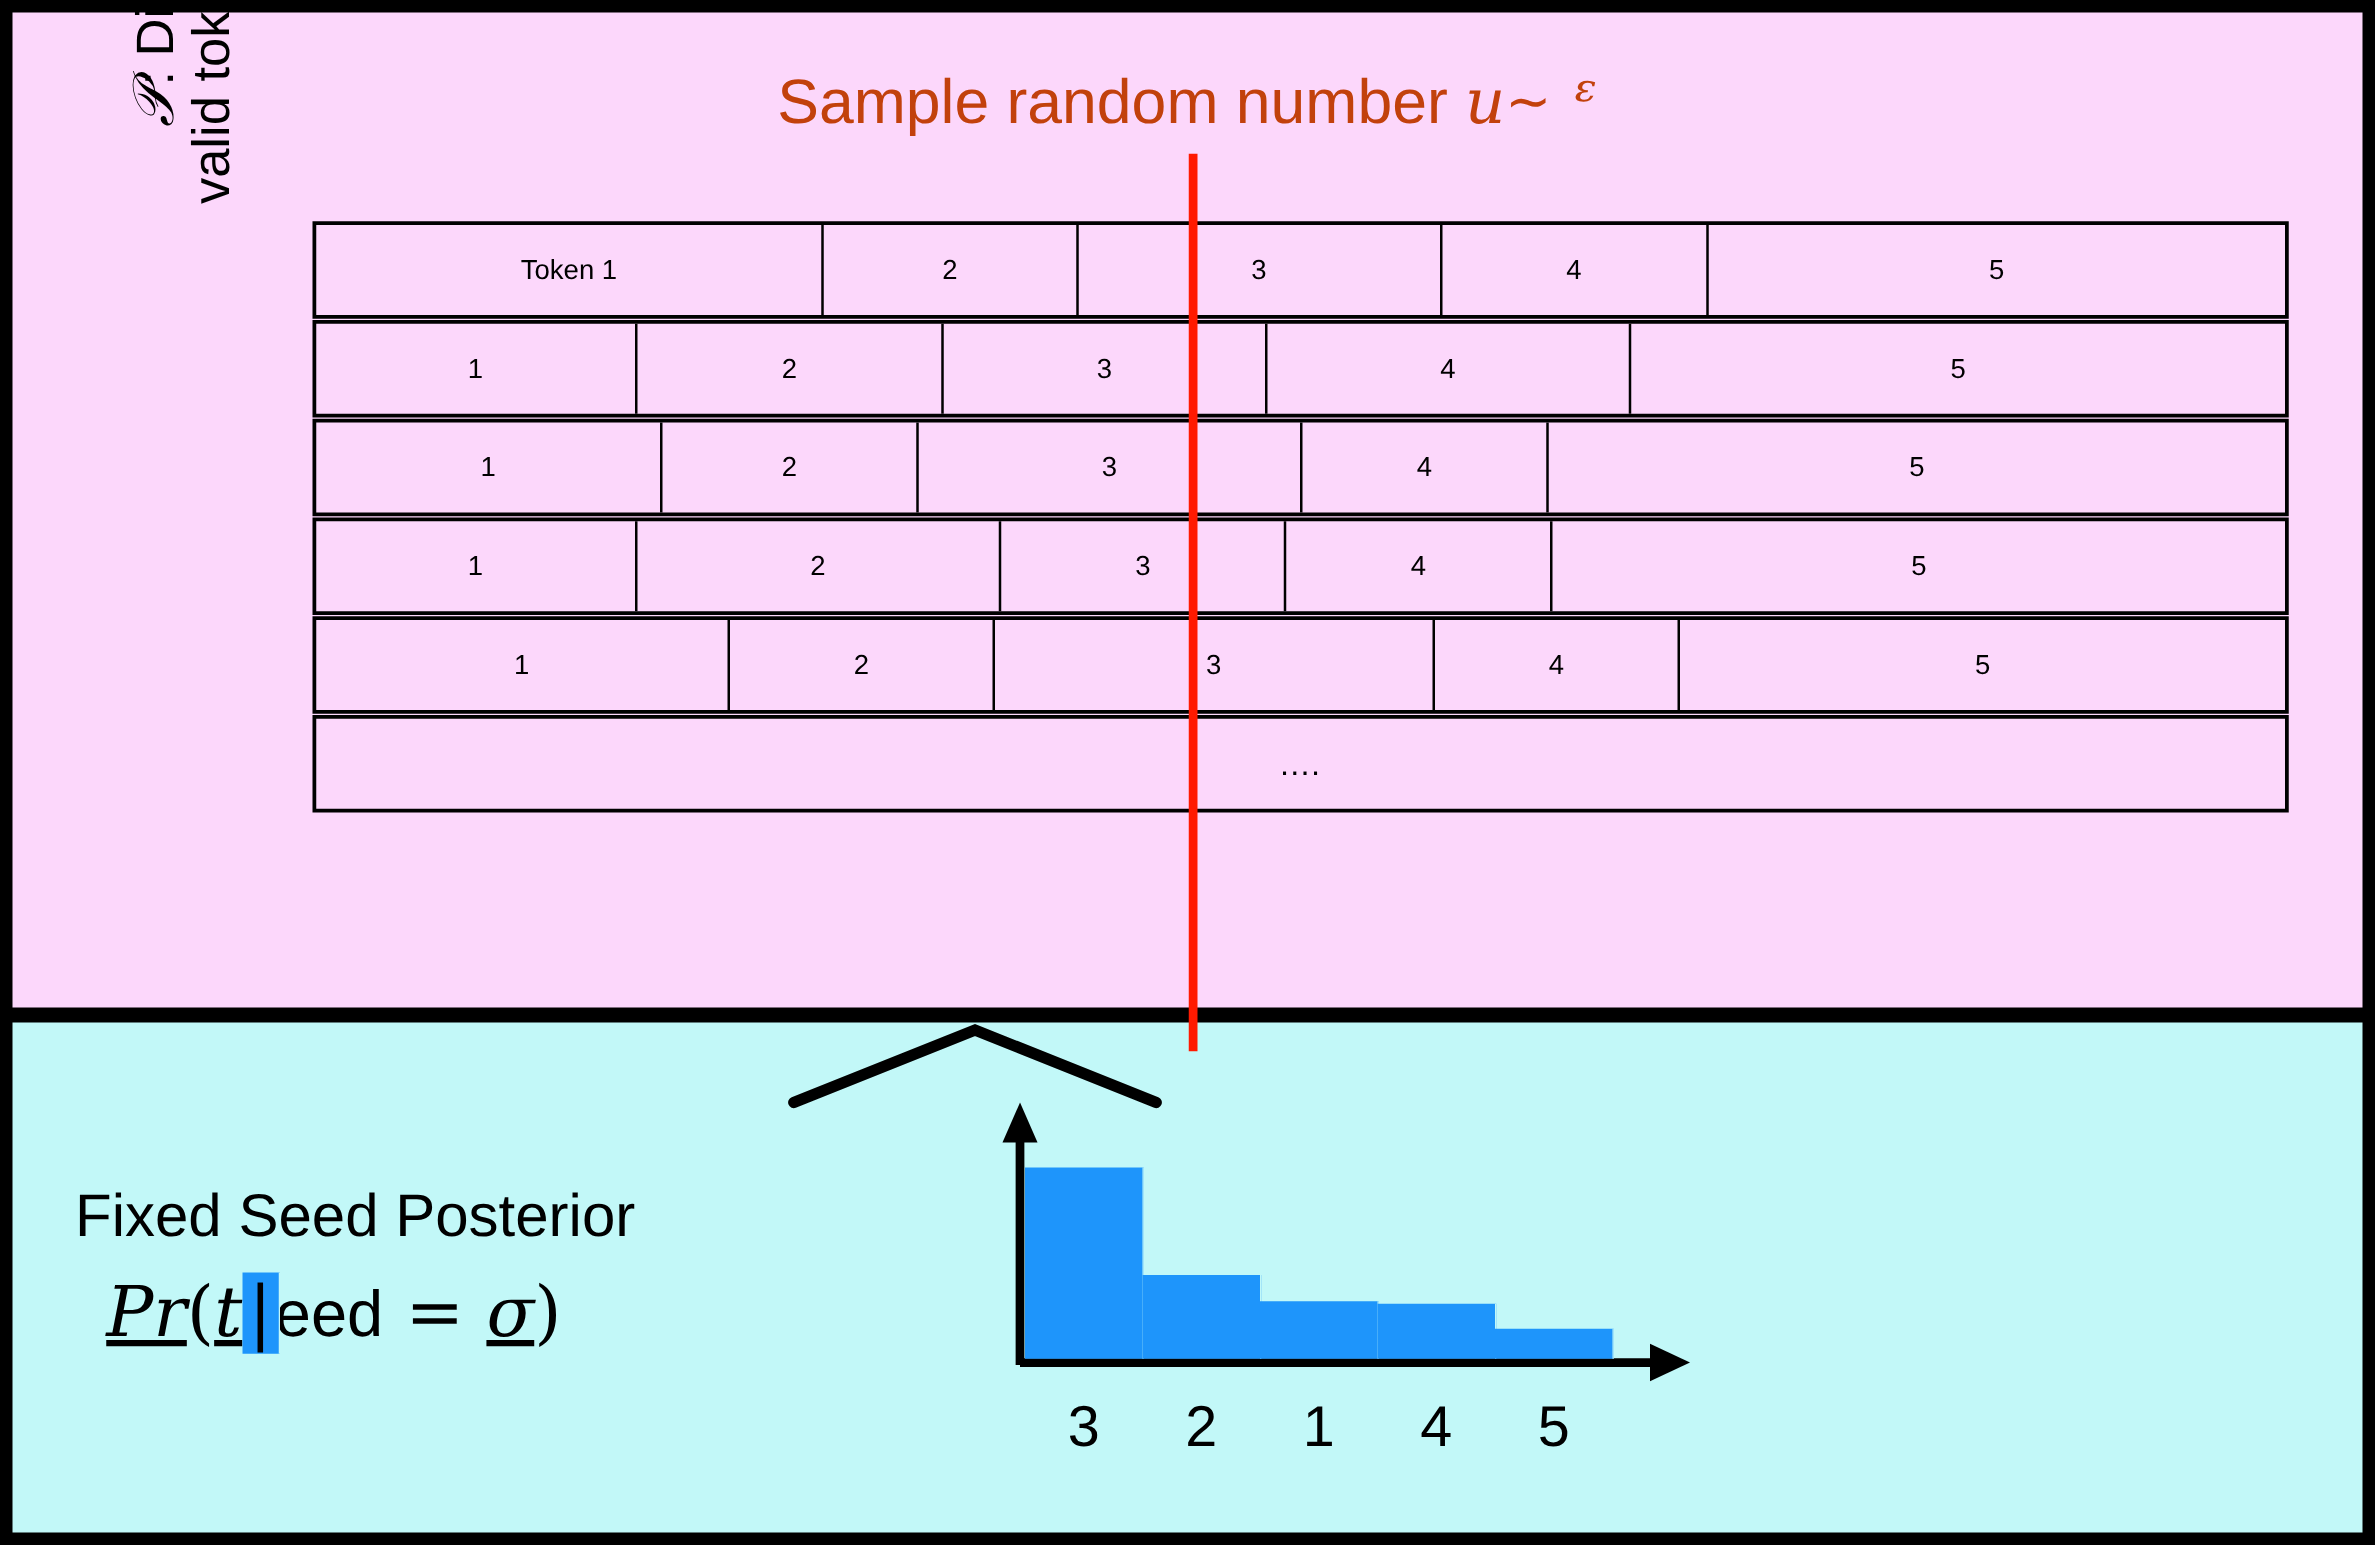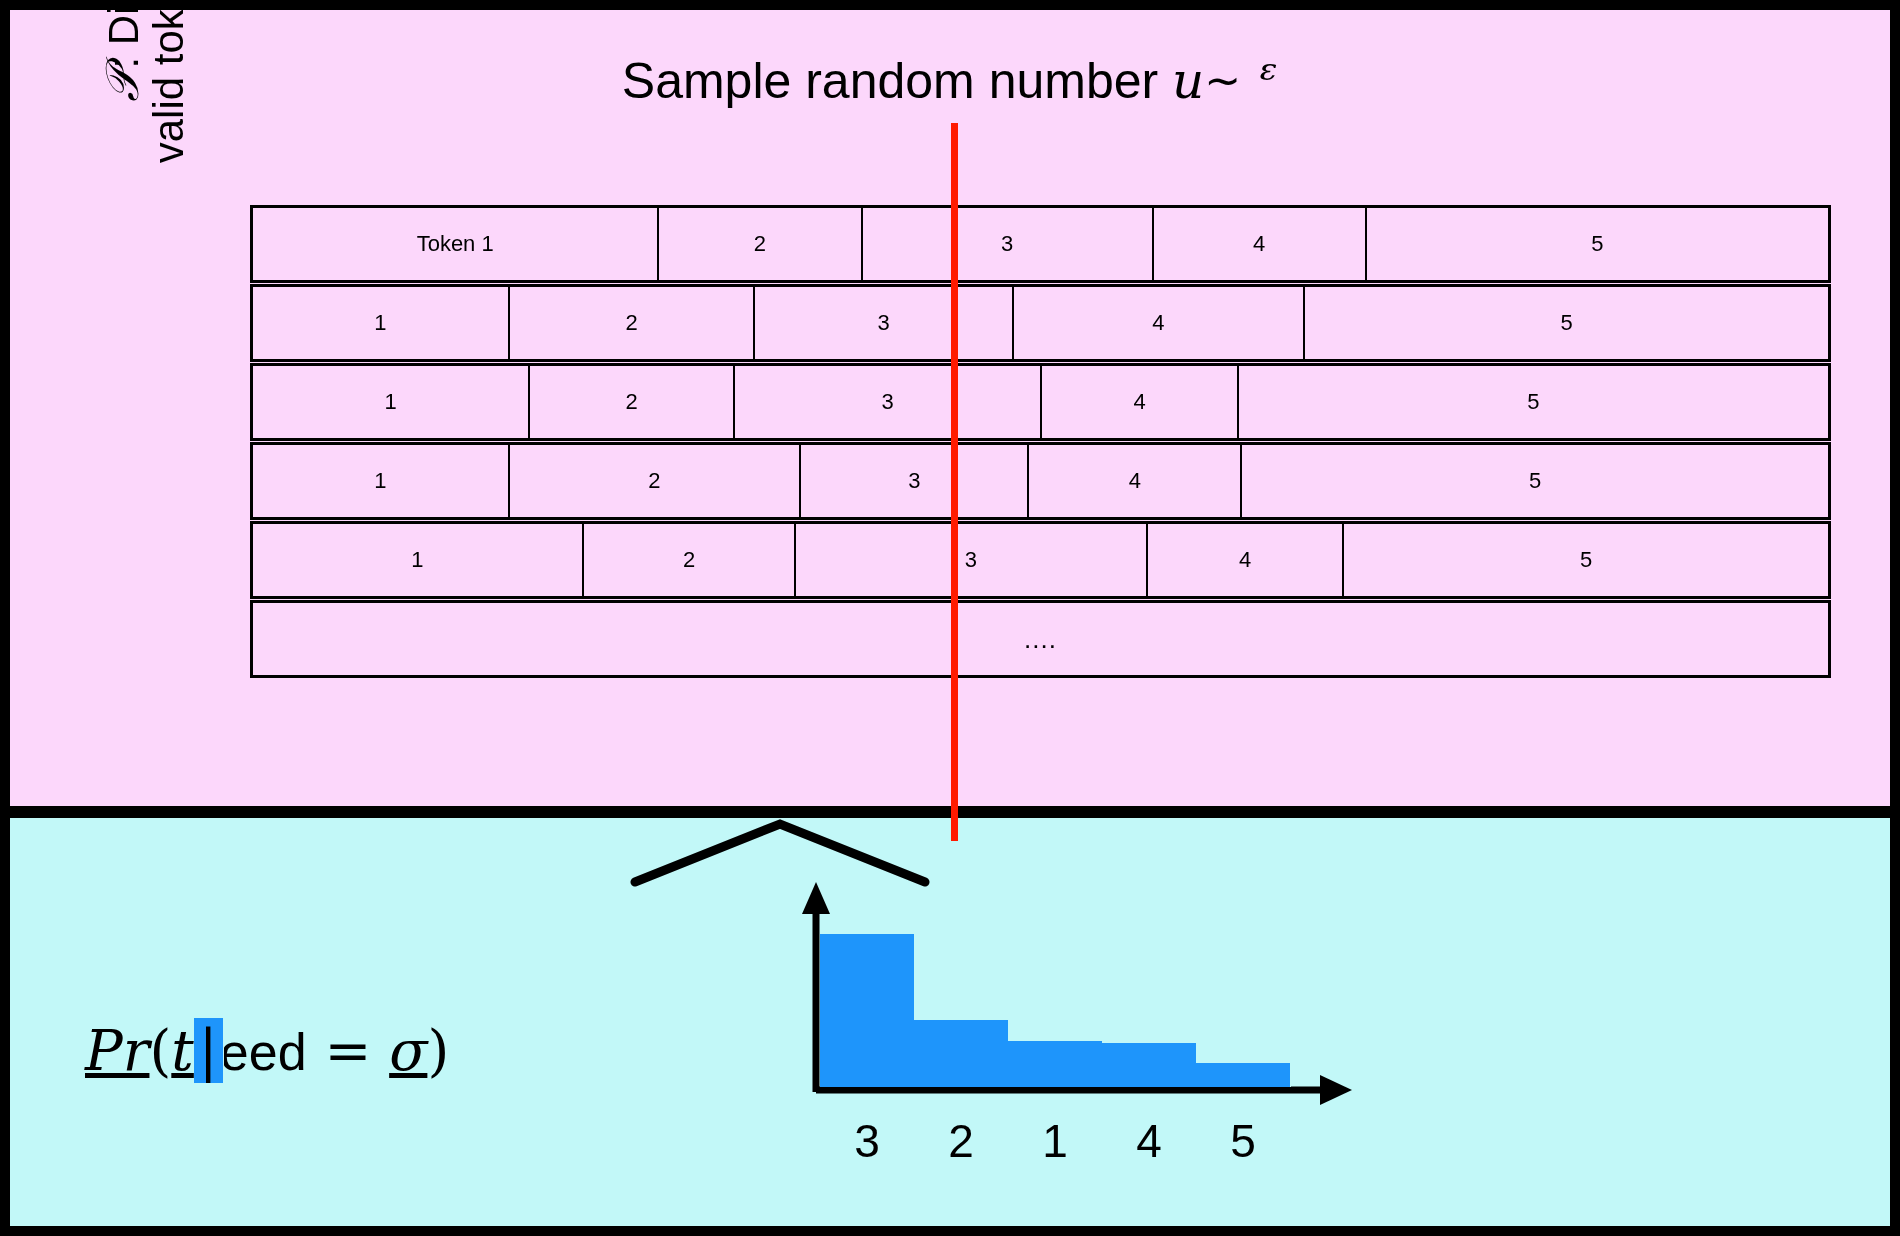--- a/index.html
+++ b/index.html
@@ -37,21 +37,21 @@
   }
 
   
   .title {
     position: absolute;
     left: 0;
     top: 38px;
     width: 1880px;
     text-align: center;
     font-size: 50px;
-    color: #000000;
+    color: #c2410c;
     white-space: nowrap;
     letter-spacing: 0px;
   }
   .title .mathvar {
     font-family: "DejaVu Serif", serif;
     font-style: italic;
     font-size: 50px;
   }
   .title .calU {
     font-family: "DejaVu Serif", serif;
@@ -89,21 +89,20 @@
     font-size: 46px;
   }
 
   
   .dist-table {
     position: absolute;
     left: 240px;
     top: 167px;
     width: 1581px;
     height: 473px;
-    margin-top: 28px;
   }
   .drow {
     position: absolute;
     left: 0;
     width: 1581px;
     height: 78px;
     box-sizing: border-box;
     border: 3px solid #000;
     border-top-width: 3px;
     display: flex;
@@ -265,20 +264,21 @@
 
     <div class="red-line"></div>
   </div>
 
   <div class="panel-bottom"></div>
 
   <svg class="chevron" viewBox="0 0 520 90">
     <polyline points="35,72 180,14 325,72" fill="none" stroke="#000000" stroke-width="9" stroke-linecap="round" stroke-linejoin="miter"></polyline>
   </svg>
 
+  <div class="fsp-title">Fixed Seed Posterior</div>
 
   <div class="fsp-formula">
     <span class="it">Pr</span><span>(</span><span class="it">t</span><span class="bar">|</span><span class="up">seed</span>&nbsp;<span>=</span>&nbsp;<span class="it">σ</span><span>)</span>
   </div>
 
   <div class="chart">
     <svg width="620" height="300" viewBox="0 0 620 300">
 
       <line x1="36" y1="28" x2="36" y2="212" stroke="#000" stroke-width="7"></line>
       <polygon points="36,2 22,34 50,34" fill="#000"></polygon>

